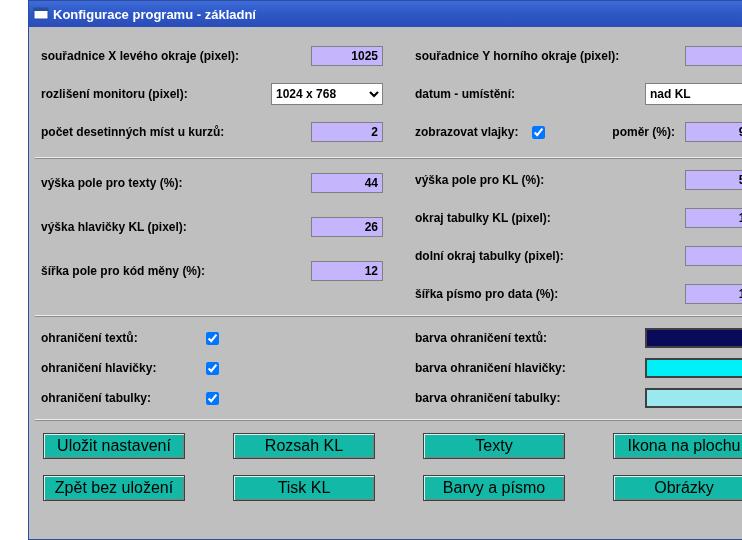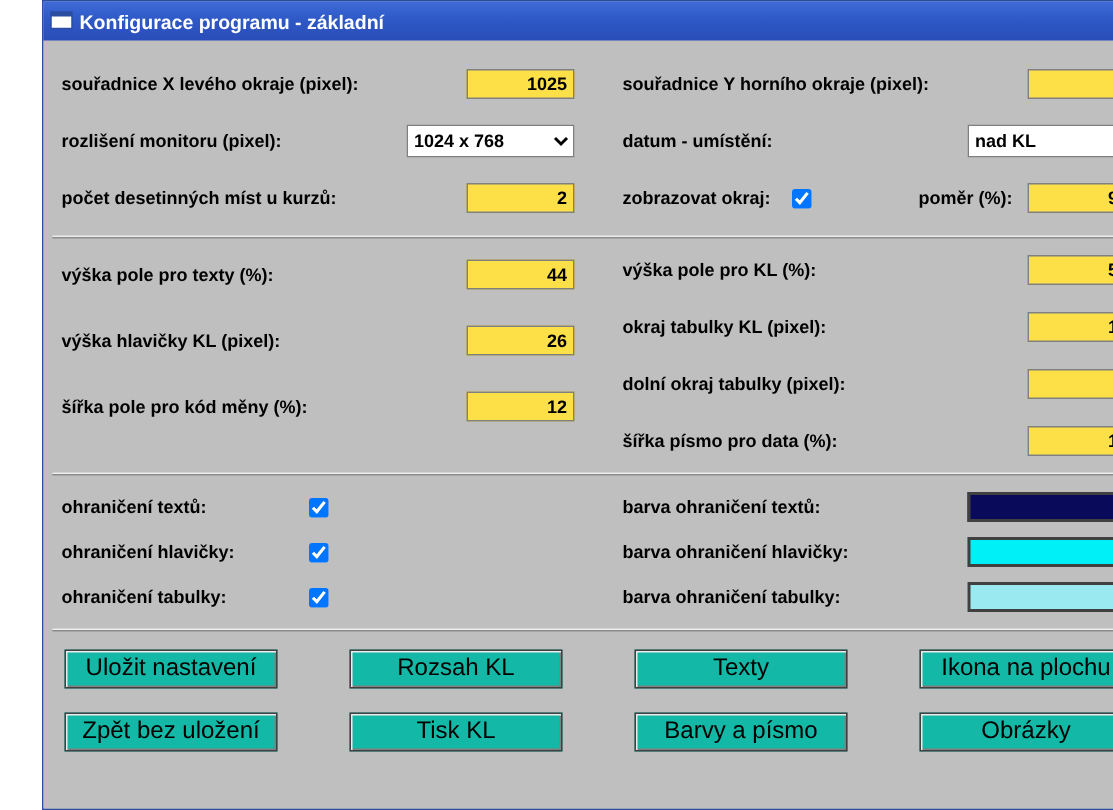--- a/index.html
+++ b/index.html
@@ -81,21 +81,21 @@
   }
 
   input[type=text].num {
     width: 62px;
     height: 18px;
     text-align: right;
     font-size: 12px;
     font-weight: bold;
     padding: 0 4px;
     border: 1px solid #808080;
-    background: #fde047;
+    background: #c4b5fd;
     box-sizing: content-box;
   }
   select.dd {
     height: 22px;
     font-size: 12px;
     font-weight: bold;
     border: 1px solid #808080;
     background: #fff;
   }
   select.dd.res { width: 112px; }
@@ -187,21 +187,21 @@
             <input type="text" class="num" value="0" style="">
           </div>
           <div class="field">
             <span class="field-label">datum - umístění:</span>
             <select class="dd pos">
               <option>nad KL</option>
             </select>
           </div>
           <div class="field">
             <div class="inline-two" style="flex:1;">
-              <span class="sub">zobrazovat okraj:</span>
+              <span class="sub">zobrazovat vlajky:</span>
               <input type="checkbox" class="chk" checked="" style="">
               <span style="flex:1"></span>
               <span class="sub">poměr (%):</span>
             </div>
             <input type="text" class="num" style="margin-left: 10px;" value="92">
           </div>
         </div>
       </div>
     </div>
 

